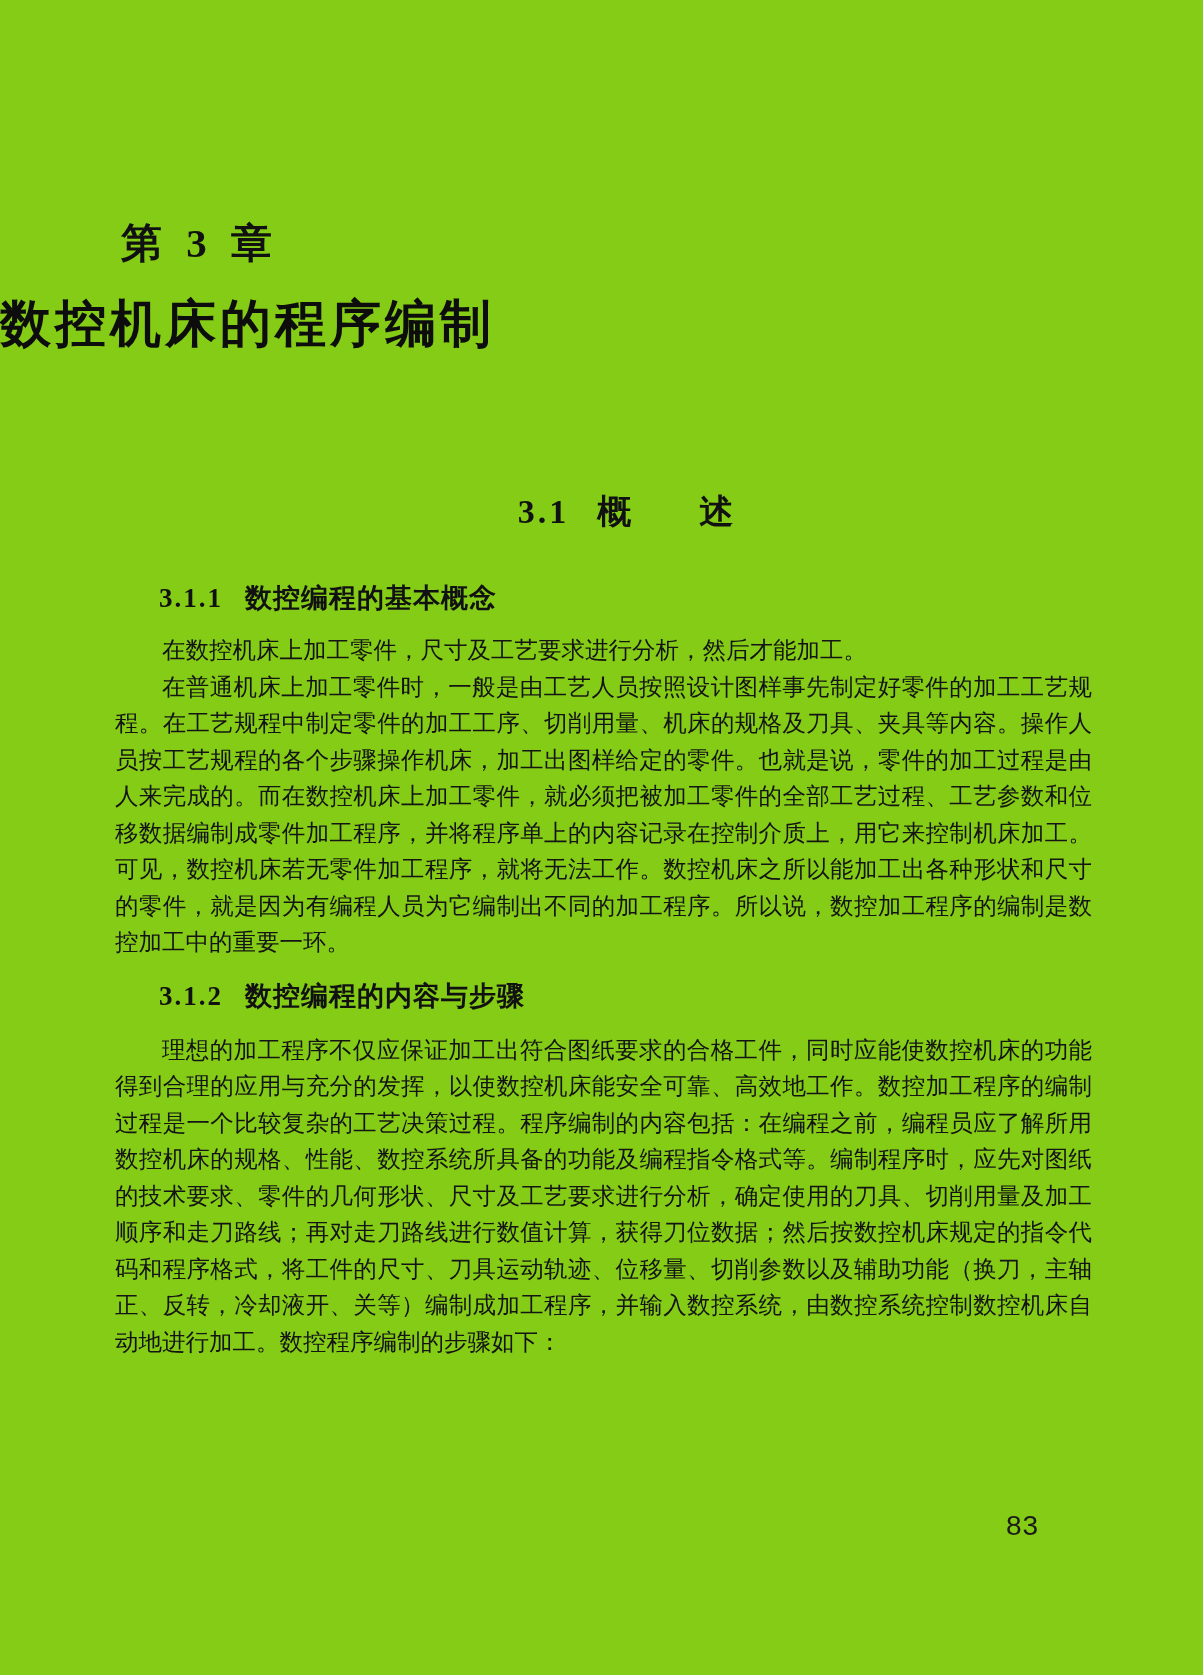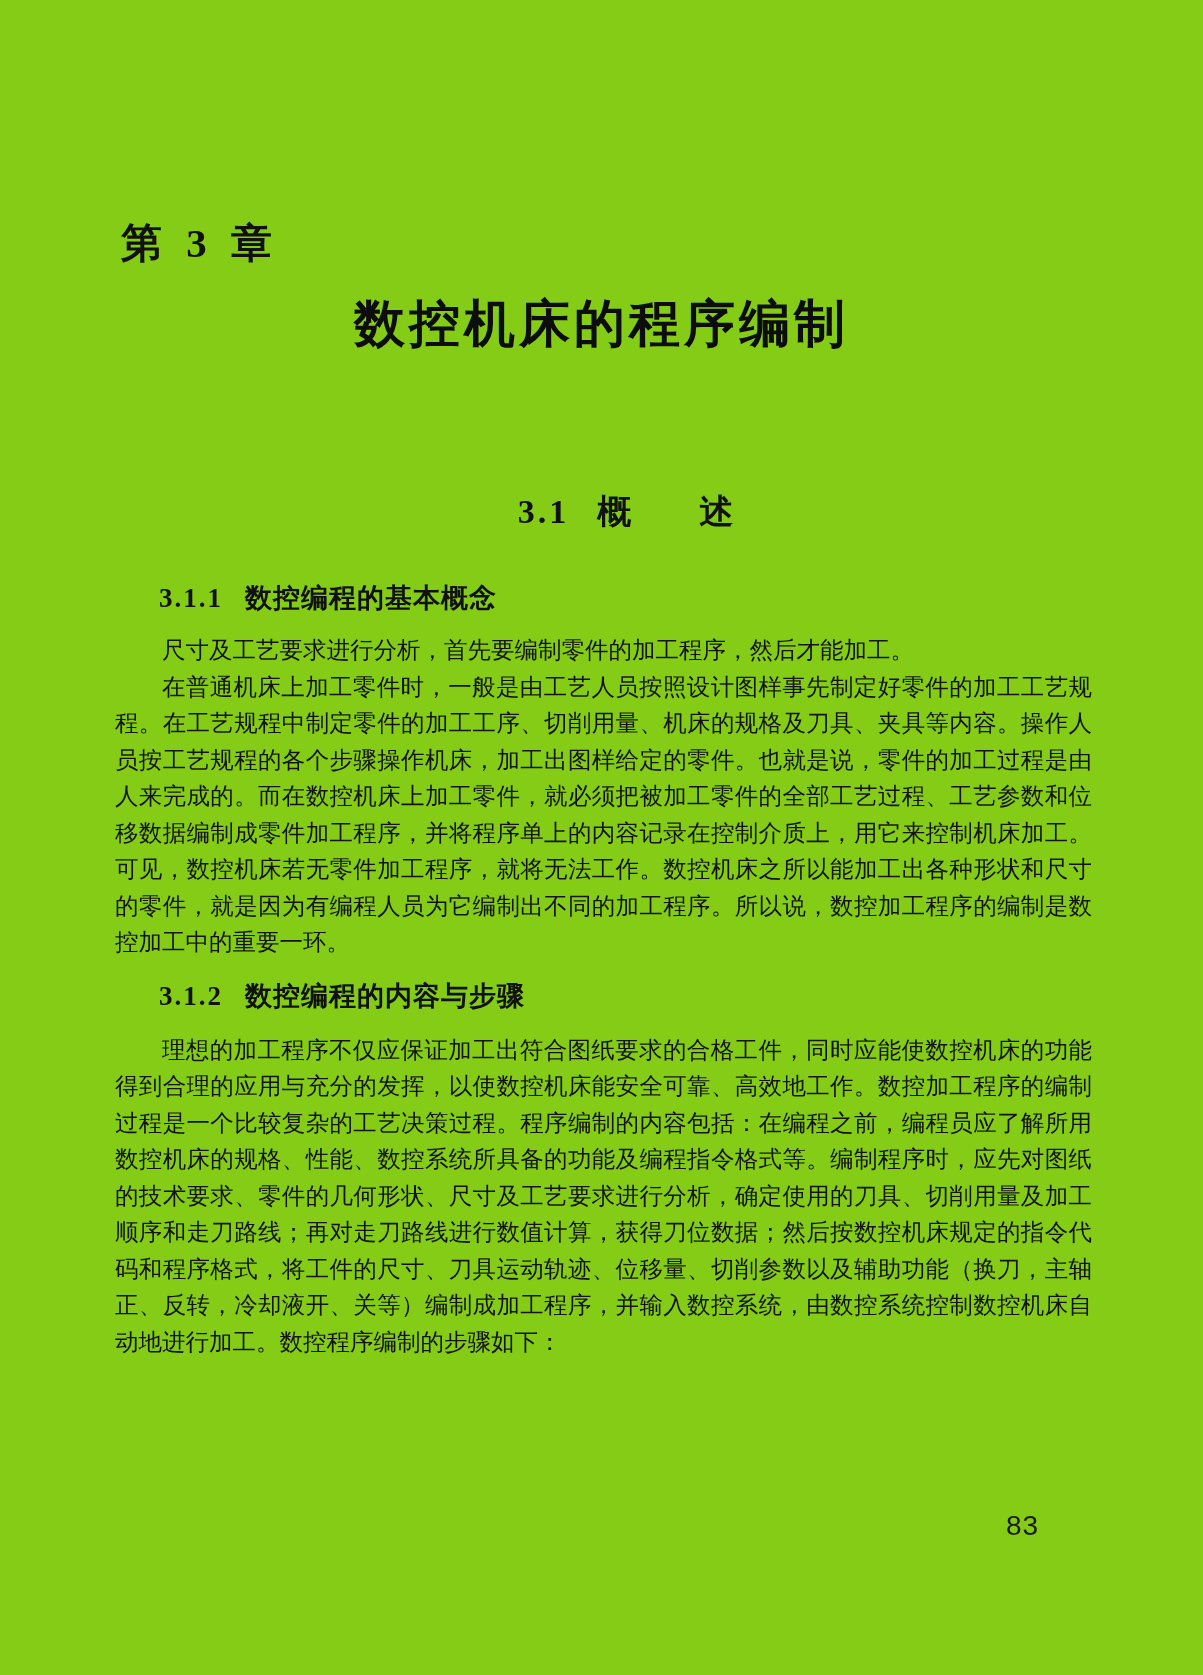--- a/index.html
+++ b/index.html
@@ -24,21 +24,20 @@
     font-weight: 700;
     letter-spacing: 7px;
     color: #111111;
   }
   .book-title {
     position: absolute;
     left: 0;
     top: 290px;
     width: 1203px;
     margin: 0;
-    text-align: center;
     font-family: "Liberation Sans", "DejaVu Sans", sans-serif;
     font-weight: 900;
     font-size: 51px;
     letter-spacing: 4px;
     color: #0d0d0d;
   }
   .section-heading {
     position: absolute;
     left: 0;
     top: 489px;
@@ -112,21 +111,21 @@
   <h2 class="section-heading">
     <span class="section-number">3.1</span><span class="section-title">概　　述</span>
   </h2>
 
   <div class="body-block">
 
     <h3 class="sub-heading">
       <span class="sub-number">3.1.1</span><span class="sub-title">数控编程的基本概念</span>
     </h3>
 
-    <p class="body-para">尺寸及工艺要求进行分析，首先要编制零件的加工程序，然后才能加工。</p>
+    <p class="body-para">在数控机床上加工零件，尺寸及工艺要求进行分析，然后才能加工。</p>
     <p class="body-para">在普通机床上加工零件时，一般是由工艺人员按照设计图样事先制定好零件的加工工艺规程。在工艺规程中制定零件的加工工序、切削用量、机床的规格及刀具、夹具等内容。操作人员按工艺规程的各个步骤操作机床，加工出图样给定的零件。也就是说，零件的加工过程是由人来完成的。而在数控机床上加工零件，就必须把被加工零件的全部工艺过程、工艺参数和位移数据编制成零件加工程序，并将程序单上的内容记录在控制介质上，用它来控制机床加工。可见，数控机床若无零件加工程序，就将无法工作。数控机床之所以能加工出各种形状和尺寸的零件，就是因为有编程人员为它编制出不同的加工程序。所以说，数控加工程序的编制是数控加工中的重要一环。</p>
 
     <h3 class="sub-heading second">
       <span class="sub-number">3.1.2</span><span class="sub-title">数控编程的内容与步骤</span>
     </h3>
 
     <p class="body-para">理想的加工程序不仅应保证加工出符合图纸要求的合格工件，同时应能使数控机床的功能得到合理的应用与充分的发挥，以使数控机床能安全可靠、高效地工作。数控加工程序的编制过程是一个比较复杂的工艺决策过程。程序编制的内容包括：在编程之前，编程员应了解所用数控机床的规格、性能、数控系统所具备的功能及编程指令格式等。编制程序时，应先对图纸的技术要求、零件的几何形状、尺寸及工艺要求进行分析，确定使用的刀具、切削用量及加工顺序和走刀路线；再对走刀路线进行数值计算，获得刀位数据；然后按数控机床规定的指令代码和程序格式，将工件的尺寸、刀具运动轨迹、位移量、切削参数以及辅助功能（换刀，主轴正、反转，冷却液开、关等）编制成加工程序，并输入数控系统，由数控系统控制数控机床自动地进行加工。数控程序编制的步骤如下：</p>
 
   </div>
 

